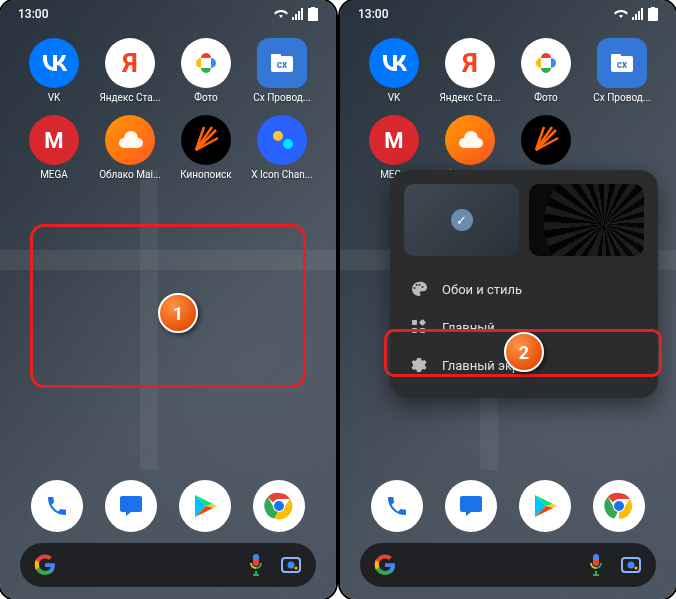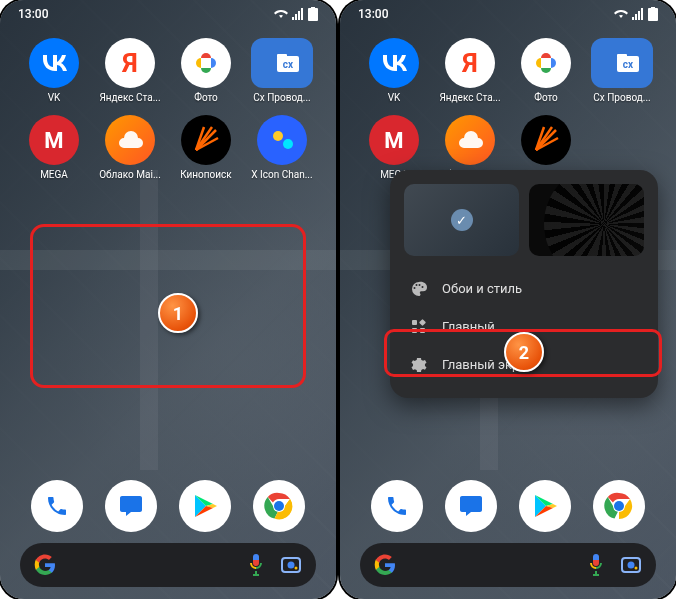--- a/index.html
+++ b/index.html
@@ -15,21 +15,21 @@
     display: flex;
     gap: 4px;
     width: 676px;
     height: 599px;
   }
   .screen {
     position: relative;
     width: 336px;
     height: 599px;
     background: linear-gradient(135deg, #2a3540 0%, #3d4a55 30%, #5a6570 60%, #3d4756 100%);
-    border-radius: 24px;
+    border-radius: 16px;
     overflow: hidden;
     box-shadow: 0 0 0 2px #000;
   }
   .wallpaper {
     position: absolute;
     inset: 0;
     background:
       linear-gradient(125deg, rgba(40,50,60,0.9) 0%, rgba(60,70,80,0.7) 40%, rgba(90,100,110,0.5) 100%),
       repeating-linear-gradient(45deg, rgba(100,110,120,0.15) 0px, rgba(100,110,120,0.15) 2px, transparent 2px, transparent 40px),
       repeating-linear-gradient(-45deg, rgba(80,90,100,0.1) 0px, rgba(80,90,100,0.1) 2px, transparent 2px, transparent 40px),
@@ -196,41 +196,41 @@
     border-radius: 50%;
     background: #6a8caf;
     display: flex;
     align-items: center;
     justify-content: center;
     color: #fff;
     font-size: 13px;
   }
   .menu-item {
     display: flex;
-    align-items: flex-start;
+    align-items: center;
     gap: 14px;
     padding: 11px 6px;
     color: #e0e0e0;
     font-size: 13px;
   }
   .menu-icon { width: 18px; display: flex; justify-content: center; }
   .highlight-box-2 {
     position: absolute;
     top: 329px;
     left: 44px;
     right: 14px;
     height: 42px;
     border: 3px solid #e52020;
     border-radius: 10px;
     z-index: 9;
   }
   .vk { background: #0077ff; }
   .yandex { background: #fff; color: #fc3f1d; }
   .photo { background: #fff; }
-  .cx { background: #3577d6; padding-left: 12px; }
+  .cx { background: #3577d6; }
   .mega { background: #d9272e; }
   .mail { background: linear-gradient(135deg, #ff9800, #ff5722); }
   .kino { background: #000; }
   .xicon { background: #2962ff; }
   .phone { background: #fff; }
   .messages { background: #fff; }
   .play { background: #fff; }
   .chrome { background: #fff; }
 </style>
 </head>

